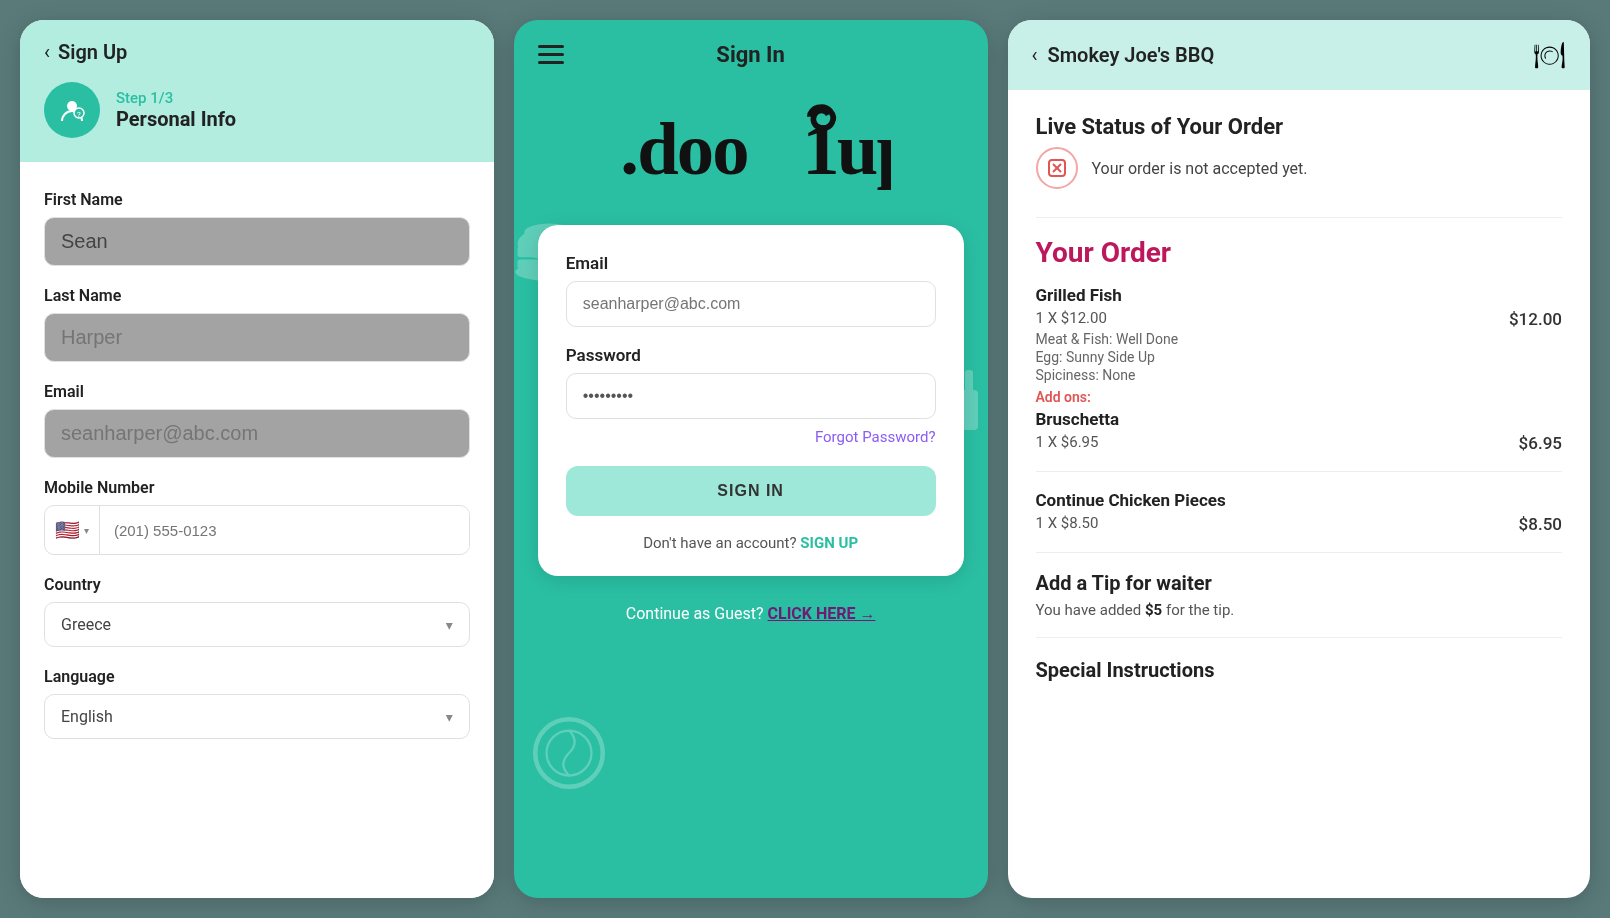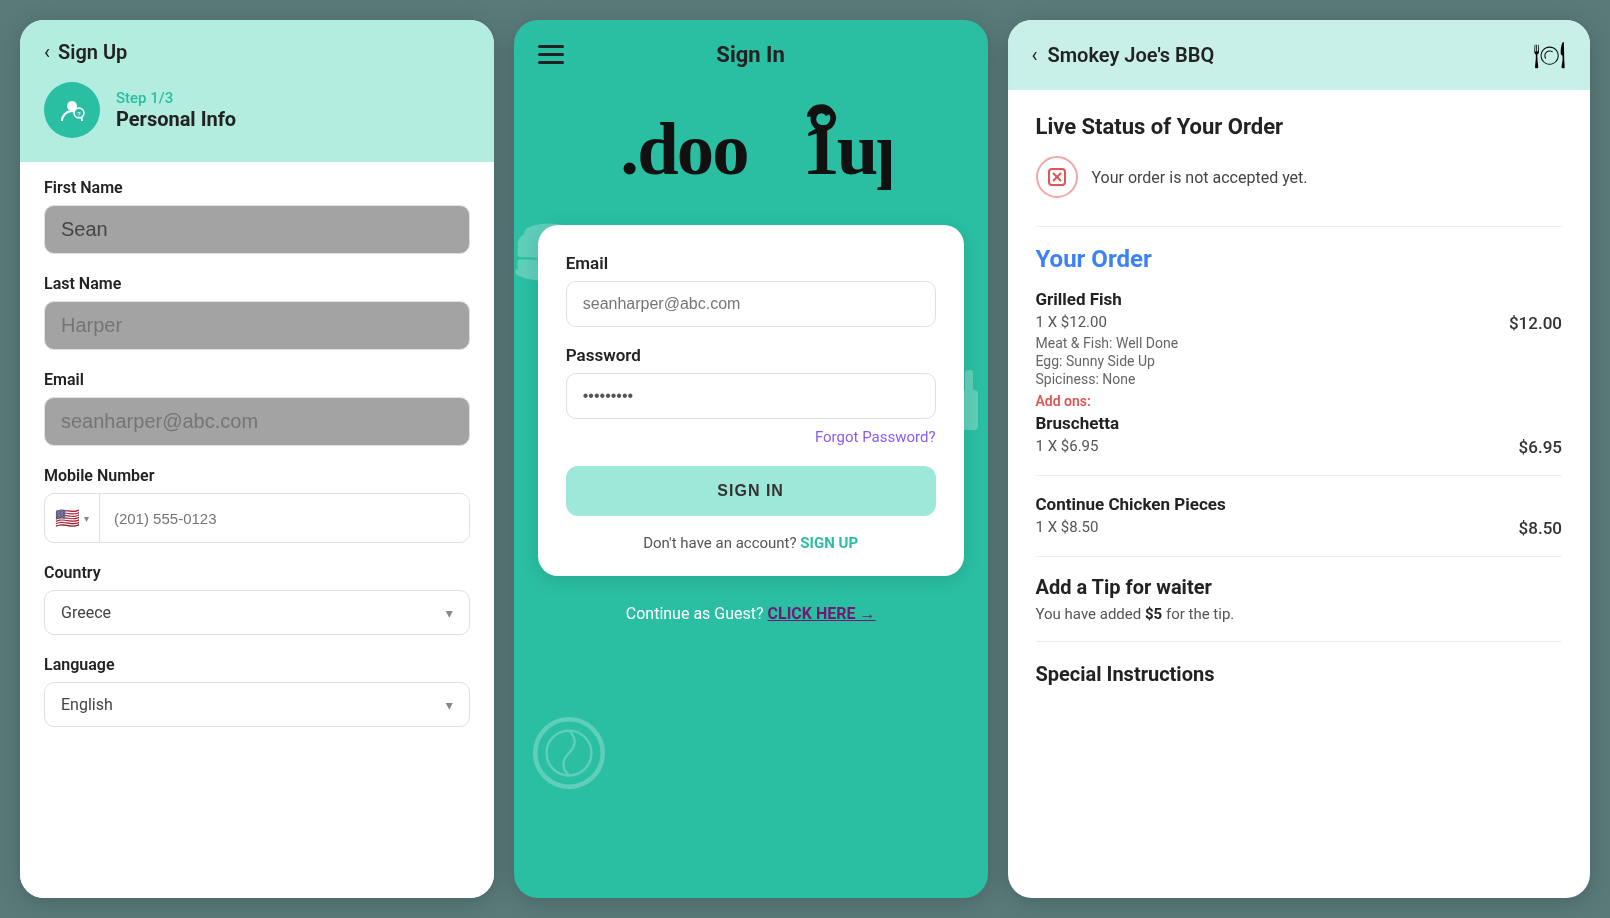--- a/index.html
+++ b/index.html
@@ -78,21 +78,21 @@
       font-weight: 500;
     }
     .step-title {
       font-size: 20px;
       font-weight: 700;
       color: #222;
     }
 
     .signup-body {
       background: #fff;
-      padding: 16px 24px;
+      padding: 28px 24px;
       flex: 1;
       overflow-y: auto;
     }
 
     .form-group {
       margin-bottom: 20px;
     }
     .form-label {
       font-size: 16px;
       font-weight: 600;
@@ -347,21 +347,21 @@
     .order-body {
       padding: 24px 28px;
       flex: 1;
       overflow-y: auto;
     }
 
     .order-section-title {
       font-size: 22px;
       font-weight: 700;
       color: #222;
-      margin-bottom: 17px;
+      margin-bottom: 8px;
     }
 
     .status-row {
       display: flex;
       align-items: center;
       gap: 14px;
       margin-bottom: 28px;
     }
     .status-icon-circle {
       width: 42px;
@@ -380,23 +380,23 @@
       color: #444;
     }
 
     .divider {
       border: none;
       border-top: 1px solid #eee;
       margin: 18px 0;
     }
 
     .your-order-title {
-      font-size: 24px;
-      font-weight: 700;
-      color: #3b82f6;
+      font-size: 28px;
+      font-weight: 700;
+      color: #be185d;
       margin-bottom: 16px;
     }
 
     .order-item-name {
       font-size: 17px;
       font-weight: 700;
       color: #222;
       margin-bottom: 4px;
     }
     .order-item-row {

